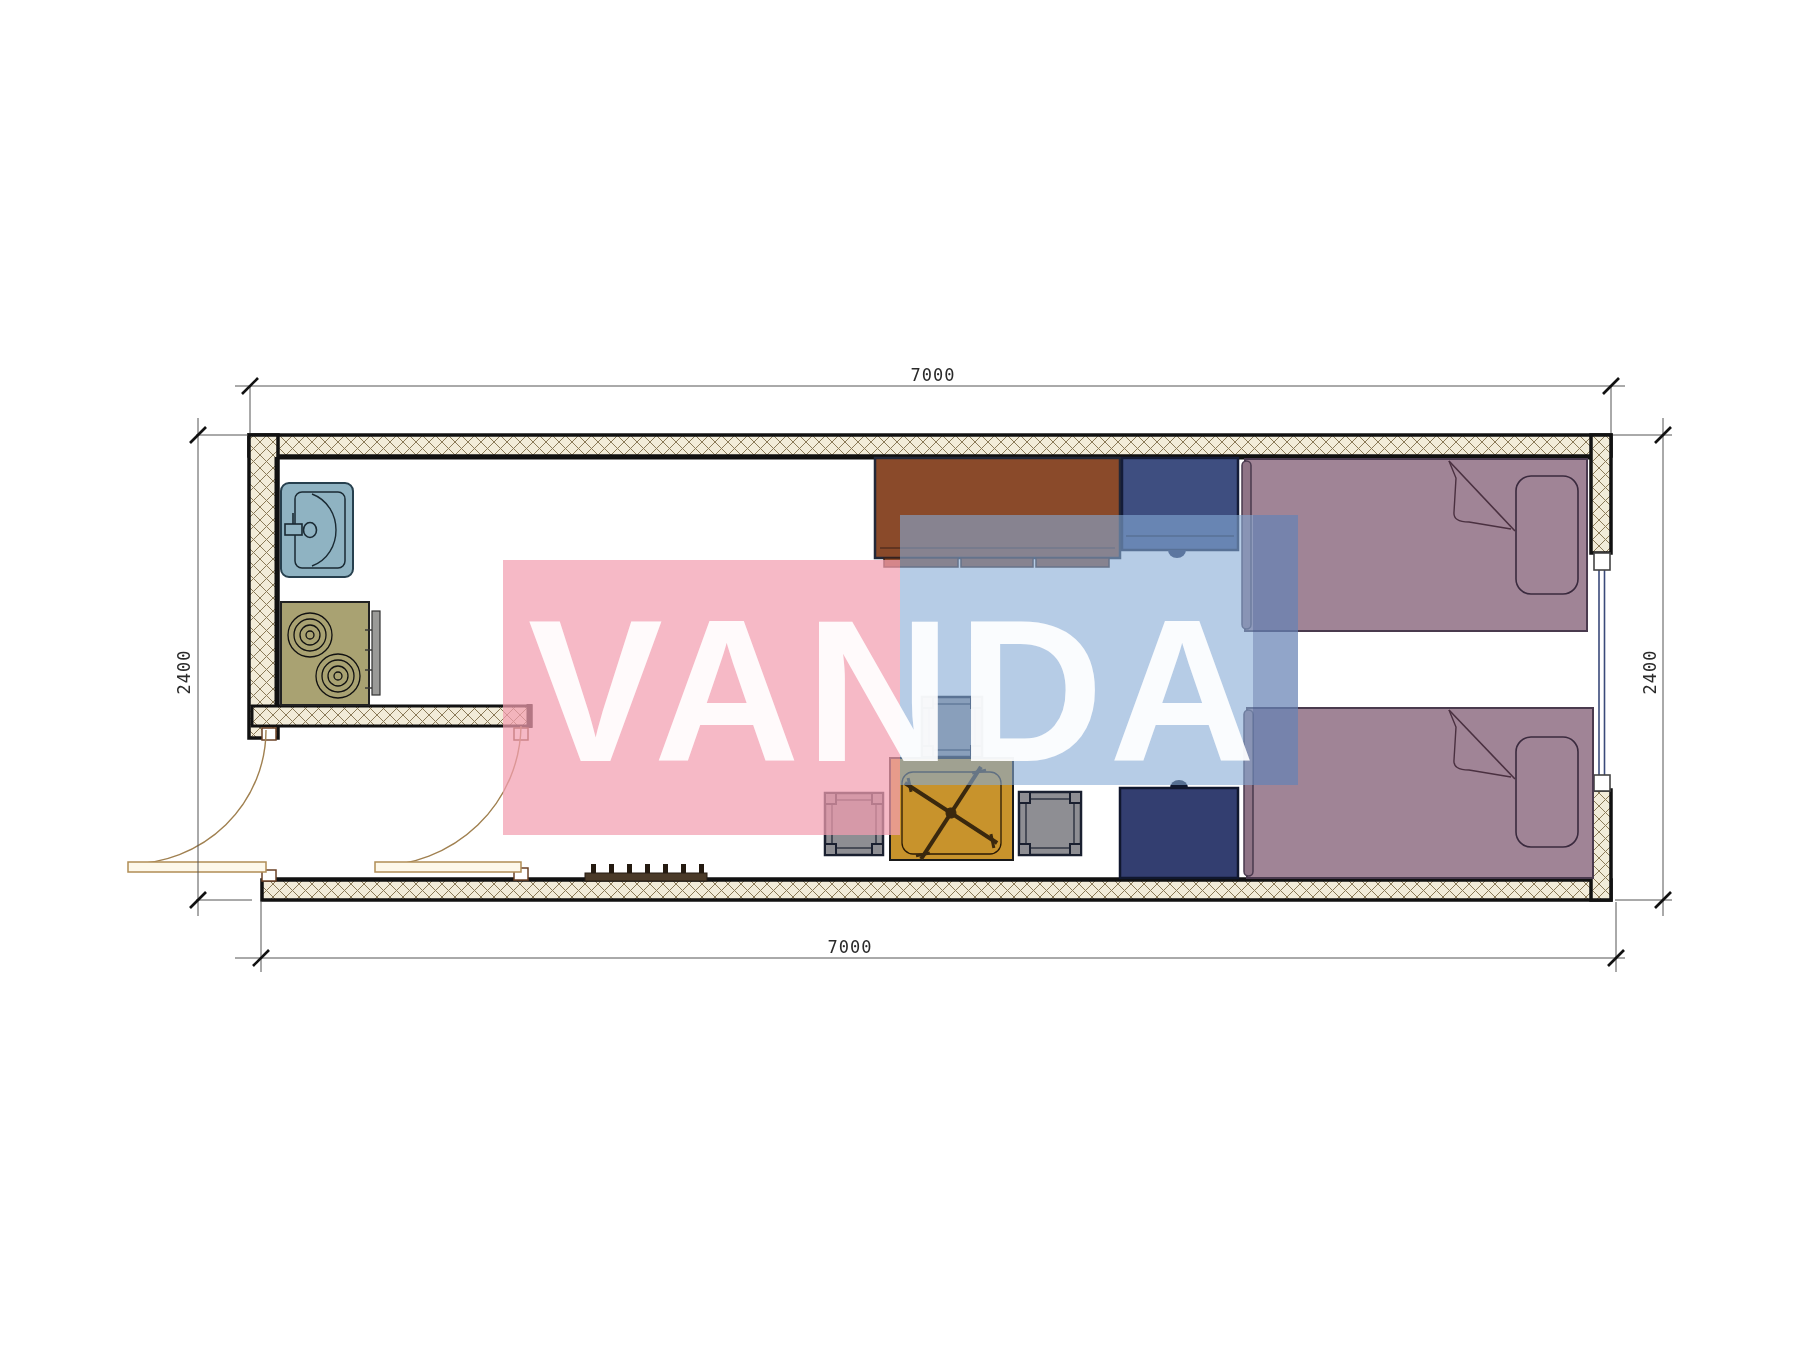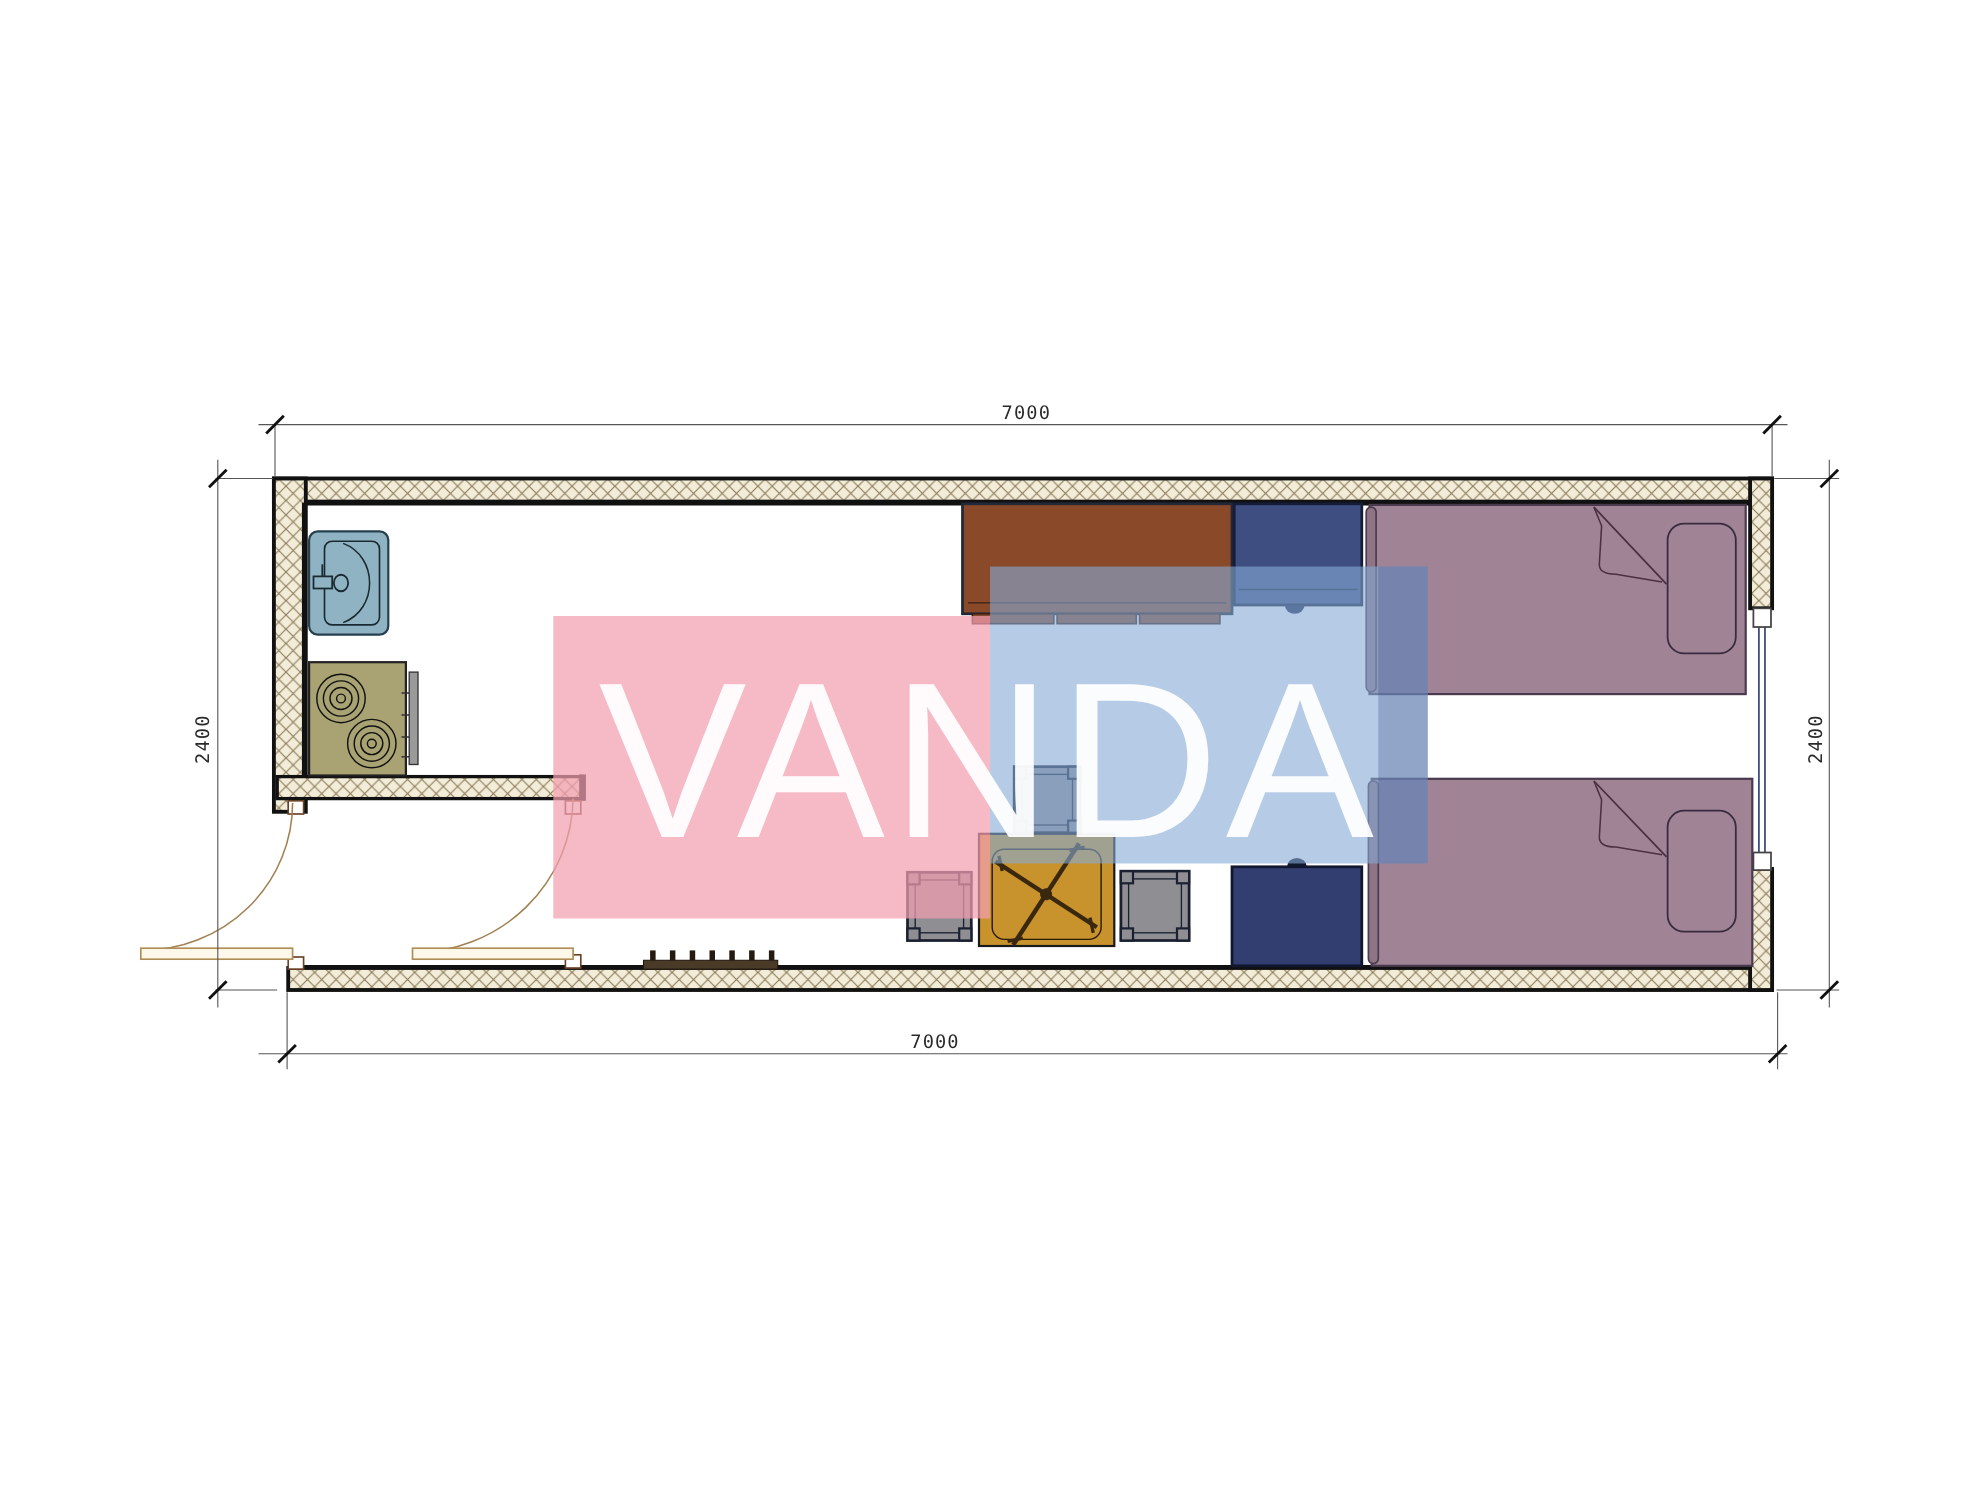--- a/index.html
+++ b/index.html
@@ -3,23 +3,23 @@
 <meta charset="utf-8">
 <style>
   html,body{margin:0;padding:0;background:#ffffff;}
   #stage{position:relative;width:1720px;height:1350px;background:#ffffff;overflow:hidden;
          font-family:"Liberation Sans",sans-serif;}
   #plan-svg{position:absolute;left:0;top:0;z-index:1;}
   .wm{position:absolute;z-index:2;pointer-events:none;}
   #wm-pink{left:503px;top:560px;width:397px;height:275px;background:rgba(242,158,176,0.72);}
   #wm-blue{left:900px;top:515px;width:398px;height:270px;background:rgba(133,170,213,0.60);}
   #wm-strip{left:1253px;top:515px;width:45px;height:270px;background:rgba(60,75,135,0.30);z-index:3;}
-  #wm-text{left:544px;top:617px;width:720px;z-index:4;color:rgba(255,255,255,0.93);
-           font-weight:normal;font-size:202px;line-height:0.74;letter-spacing:6px;
-           font-family:"Liberation Sans",sans-serif;}
+  #wm-text{left:528px;top:617px;width:720px;z-index:4;color:rgba(255,255,255,0.93);
+           font-weight:bold;font-size:202px;line-height:0.74;letter-spacing:6px;
+           font-family:"Liberation Sans",sans-serif;text-align:right;}
   text.dim{font-family:"DejaVu Sans Mono",monospace;font-size:17px;fill:#2a2a2a;letter-spacing:1px;}
 </style>
 </head>
 <body>
 
 <div id="stage">
 
 <svg id="plan-svg" width="1800" height="1350" viewBox="0 0 1800 1350">
   <defs>
     <pattern id="hatch" width="13" height="13" patternUnits="userSpaceOnUse">

